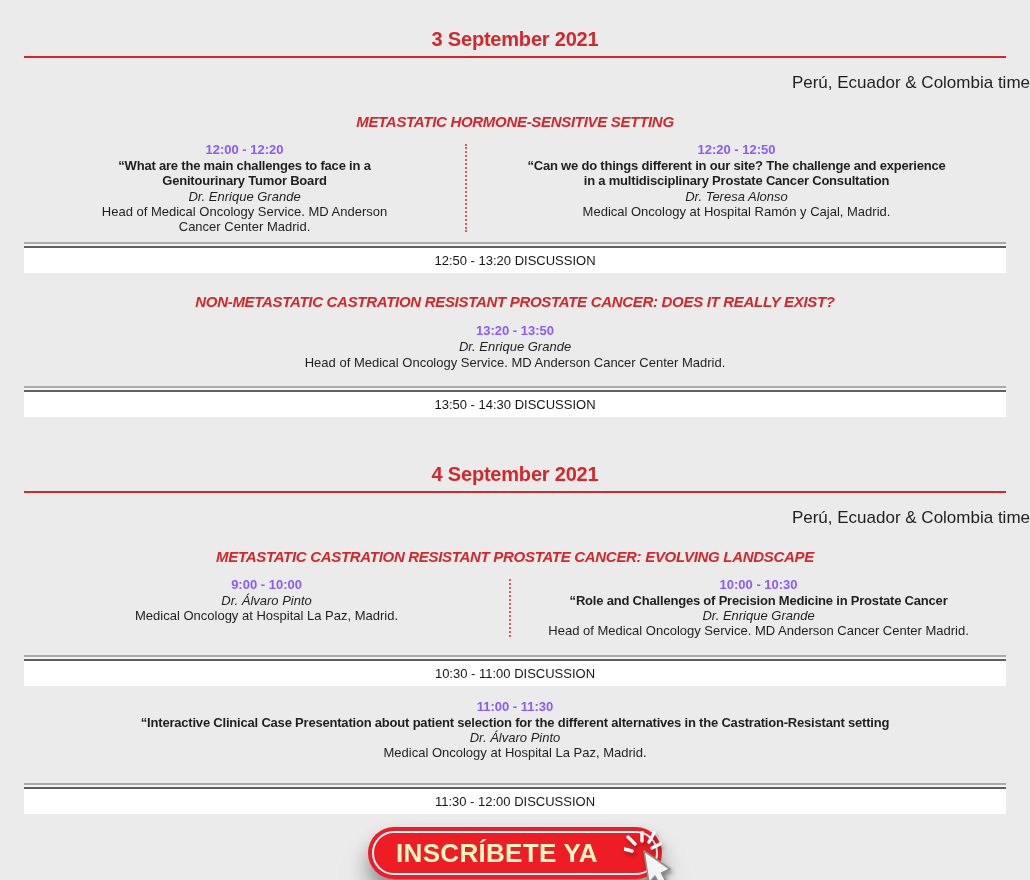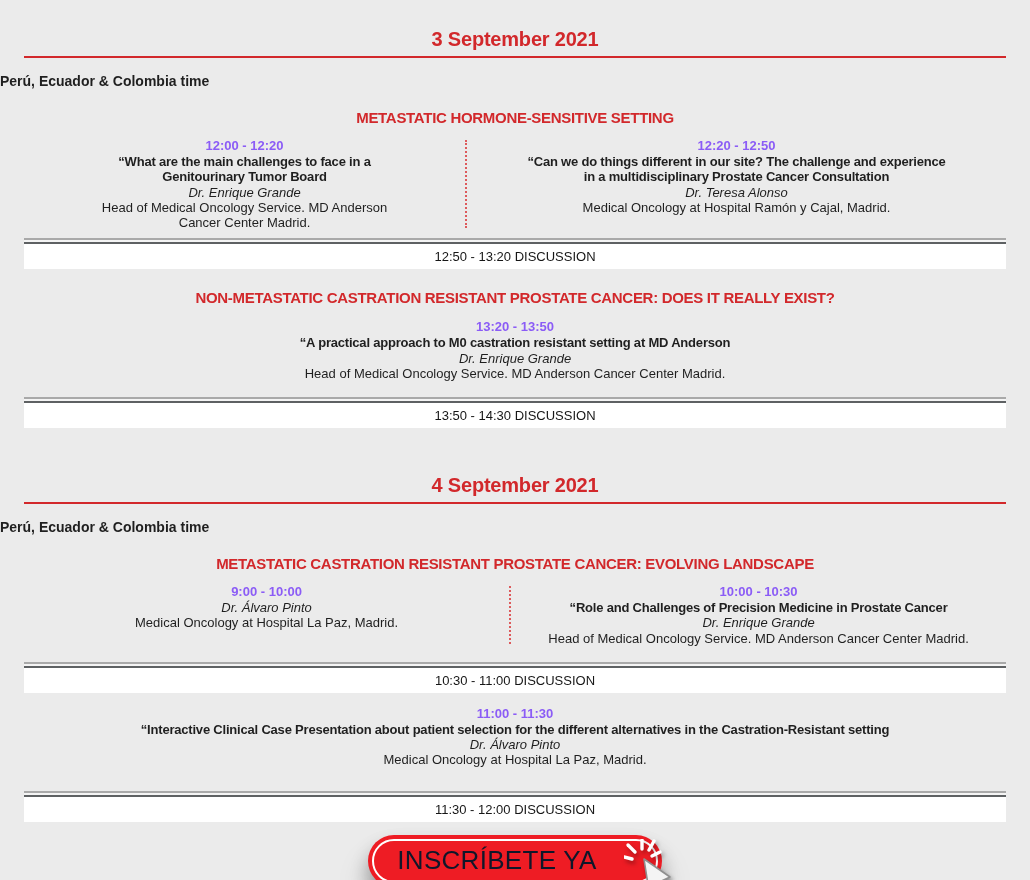--- a/index.html
+++ b/index.html
@@ -21,32 +21,33 @@
     letter-spacing: -0.2px;
   }
   .red-rule {
     border: none;
     border-top: 2px solid #d2282b;
     margin: 5px 24px 0 24px;
     height: 0;
   }
   .tz {
     margin-top: 15px;
-    text-align: left;
-    font-size: 14px;
-    font-weight: bold;
+    text-align: right;
+    font-size: 17px;
+    font-weight: normal;
     color: #1f1f1f;
   }
   .track {
     margin-top: 20px;
     text-align: center;
     font-size: 15px;
     font-weight: bold;
     color: #d2282b;
     letter-spacing: -0.3px;
+    font-style: italic;
   }
   .mt-18 { margin-top: 18px; }
 
   .cols {
     display: flex;
     align-items: stretch;
     margin: 12px 24px 0 24px;
   }
   .cols-sep3 .col-l { width: 45%; }
   .cols-sep3 .col-r { width: 55%; }
@@ -120,22 +121,22 @@
     pointer-events: none;
   }
   .cta-label {
     position: absolute;
     inset: 0;
     display: flex;
     align-items: center;
     justify-content: center;
     padding-right: 36px;
     font-size: 26px;
-    font-weight: normal;
-    color: #0f172a;
+    font-weight: bold;
+    color: #fef9c3;
     letter-spacing: 0.3px;
     white-space: nowrap;
   }
   .click-icon {
     position: absolute;
     right: -26px;
     top: 4px;
     width: 64px;
     height: 64px;
     filter: drop-shadow(2px 3px 2px rgba(0,0,0,0.35));
@@ -174,21 +175,20 @@
       <div class="rule-light"></div>
       <div class="rule-gap"></div>
       <div class="rule-dark"></div>
       <div class="disc-bar">12:50 - 13:20 DISCUSSION</div>
     </div>
 
     <h2 class="track">NON-METASTATIC CASTRATION RESISTANT PROSTATE CANCER: DOES IT REALLY EXIST?</h2>
 
     <div class="session single-session">
       <div class="time">13:20 - 13:50</div>
-      <div class="stitle">“A practical approach to M0 castration resistant setting at MD Anderson</div>
       <div class="speaker">Dr. Enrique Grande</div>
       <div class="aff">Head of Medical Oncology Service. MD Anderson Cancer Center Madrid.</div>
     </div>
 
     <div class="disc disc-gap-lg">
       <div class="rule-light"></div>
       <div class="rule-gap"></div>
       <div class="rule-dark"></div>
       <div class="disc-bar">13:50 - 14:30 DISCUSSION</div>
     </div>

